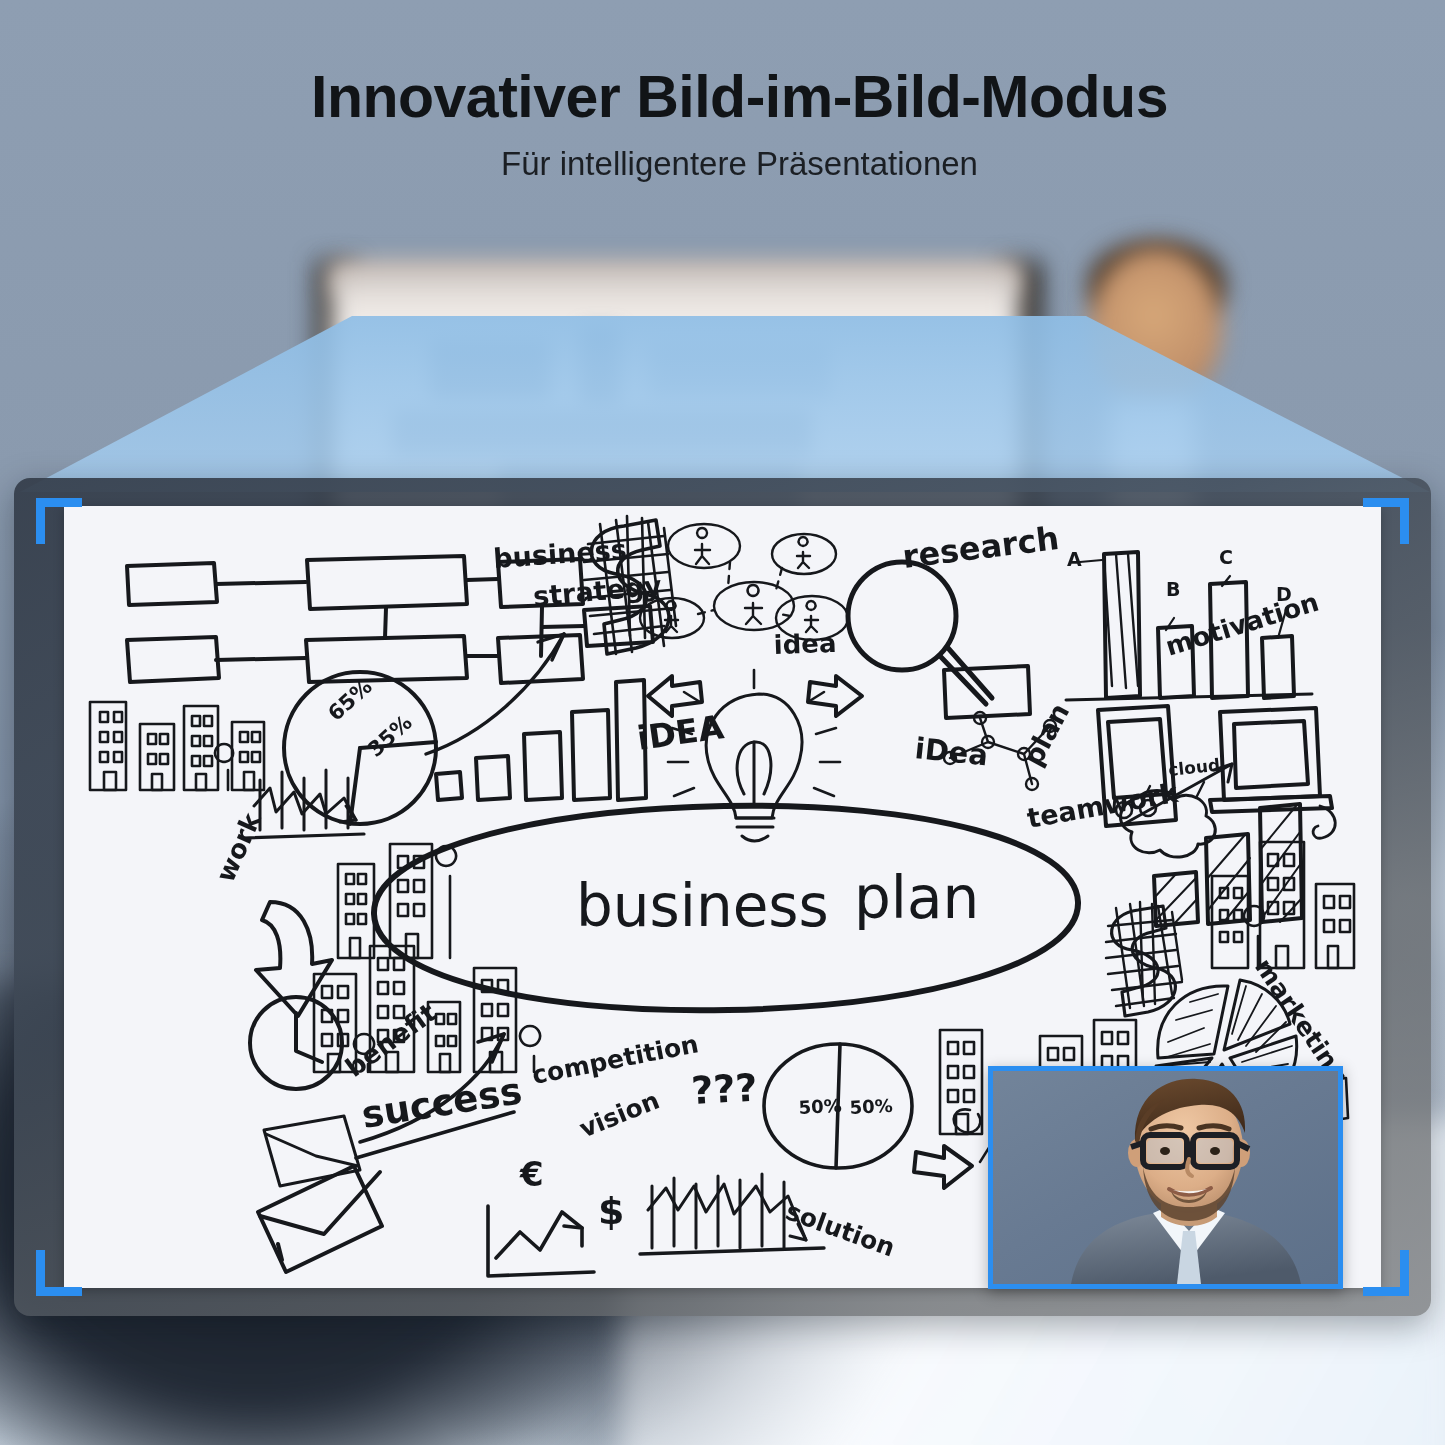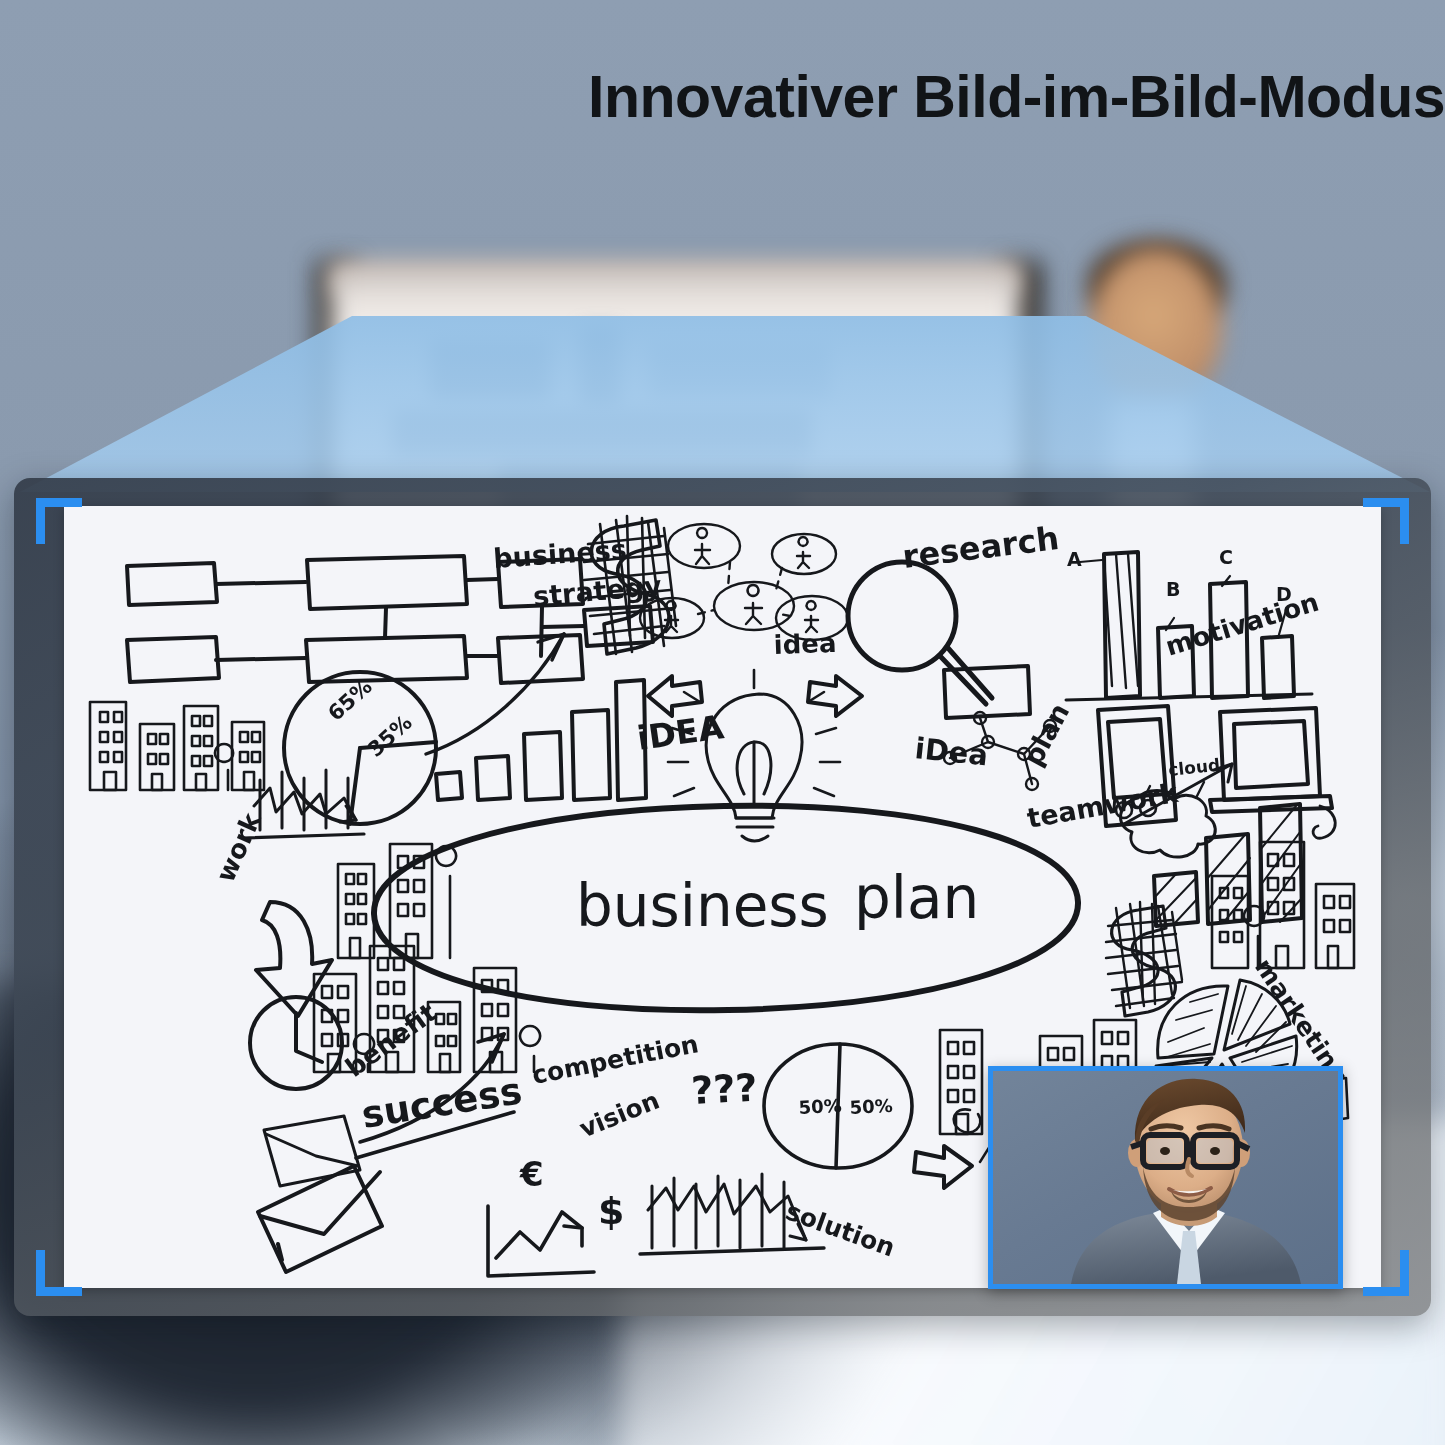--- a/index.html
+++ b/index.html
@@ -114,21 +114,21 @@
     left: 620px; top: 1120px;
     width: 840px; height: 360px;
     background: linear-gradient(120deg, rgba(250,252,255,.1) 0%, rgba(250,252,255,.95) 40%, rgba(233,241,249,.98) 100%);
     filter: blur(14px);
   }
 
   
   .headline {
     position: absolute;
     left: 0; right: 0; top: 66px;
-    text-align: right;
+    text-align: center;
     z-index: 30;
     margin-left: 34px;
   }
   .headline h1 {
     font-size: 59px;
     font-weight: 700;
     letter-spacing: -0.5px;
     color: #111417;
     line-height: 1.06;
   }
@@ -232,20 +232,21 @@
     <div class="bg-person-head"></div>
     <div class="bg-person-body"></div>
     <div class="bg-person-shirt"></div>
 
     <div class="bg-dark-foreground"></div>
     <div class="bg-paper-foreground"></div>
   </div>
 
   <div class="headline">
     <h1>Innovativer Bild-im-Bild-Modus</h1>
+    <div class="sub">Für intelligentere Präsentationen</div>
   </div>
 
   <svg class="projection" viewBox="0 0 1445 176" preserveAspectRatio="none">
     <defs>
       <linearGradient id="beamGrad" x1="0" y1="0" x2="0" y2="1">
         <stop offset="0%" stop-color="#8fbee6" stop-opacity="0.92"></stop>
         <stop offset="100%" stop-color="#a7cdee" stop-opacity="0.86"></stop>
       </linearGradient>
     </defs>
     <polygon points="352,0 1086,0 1430,176 20,176" fill="url(#beamGrad)"></polygon>

